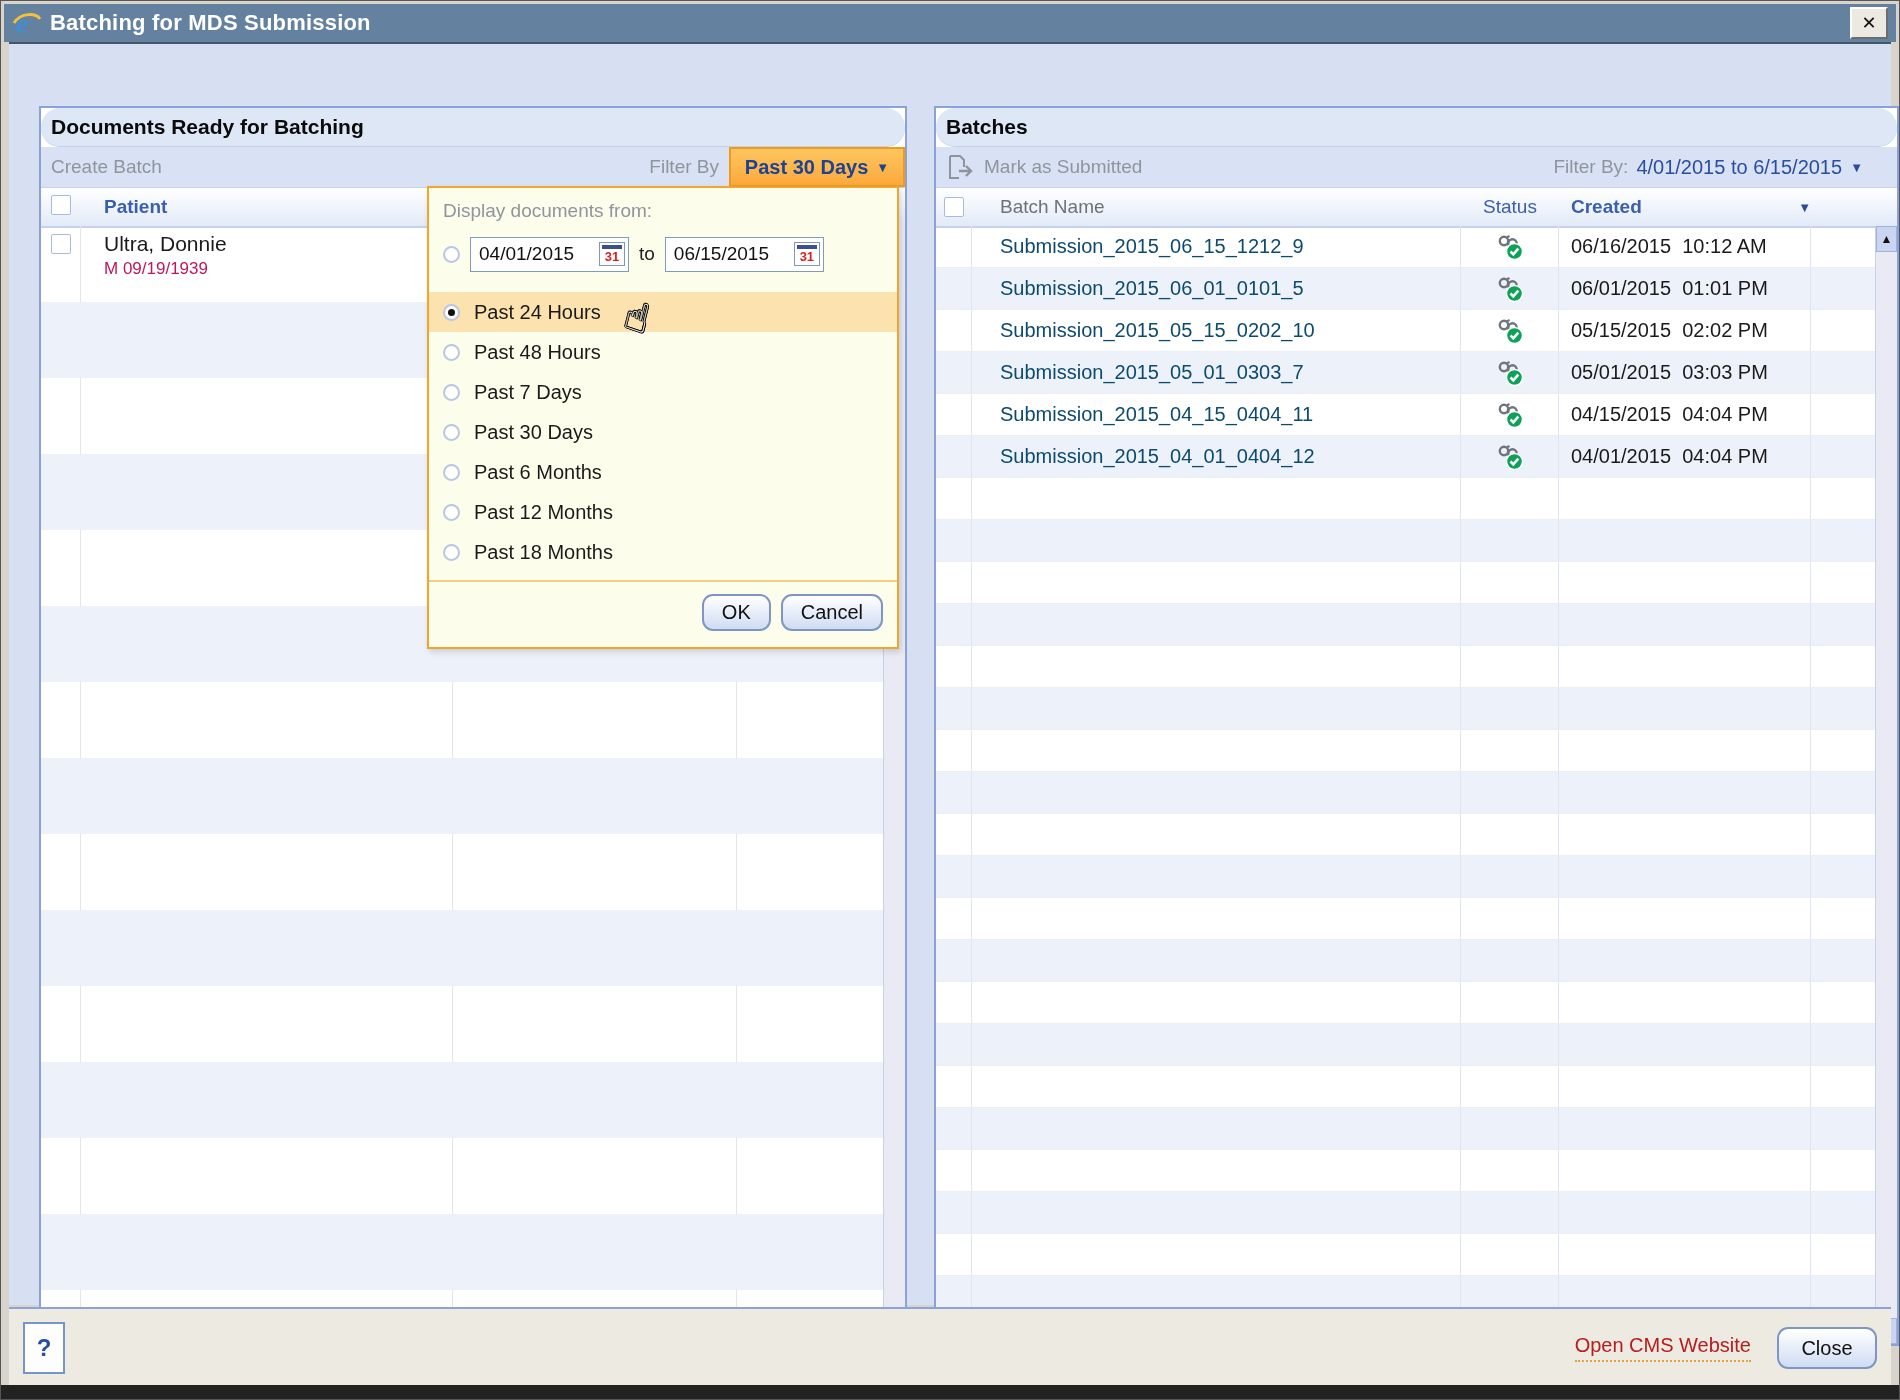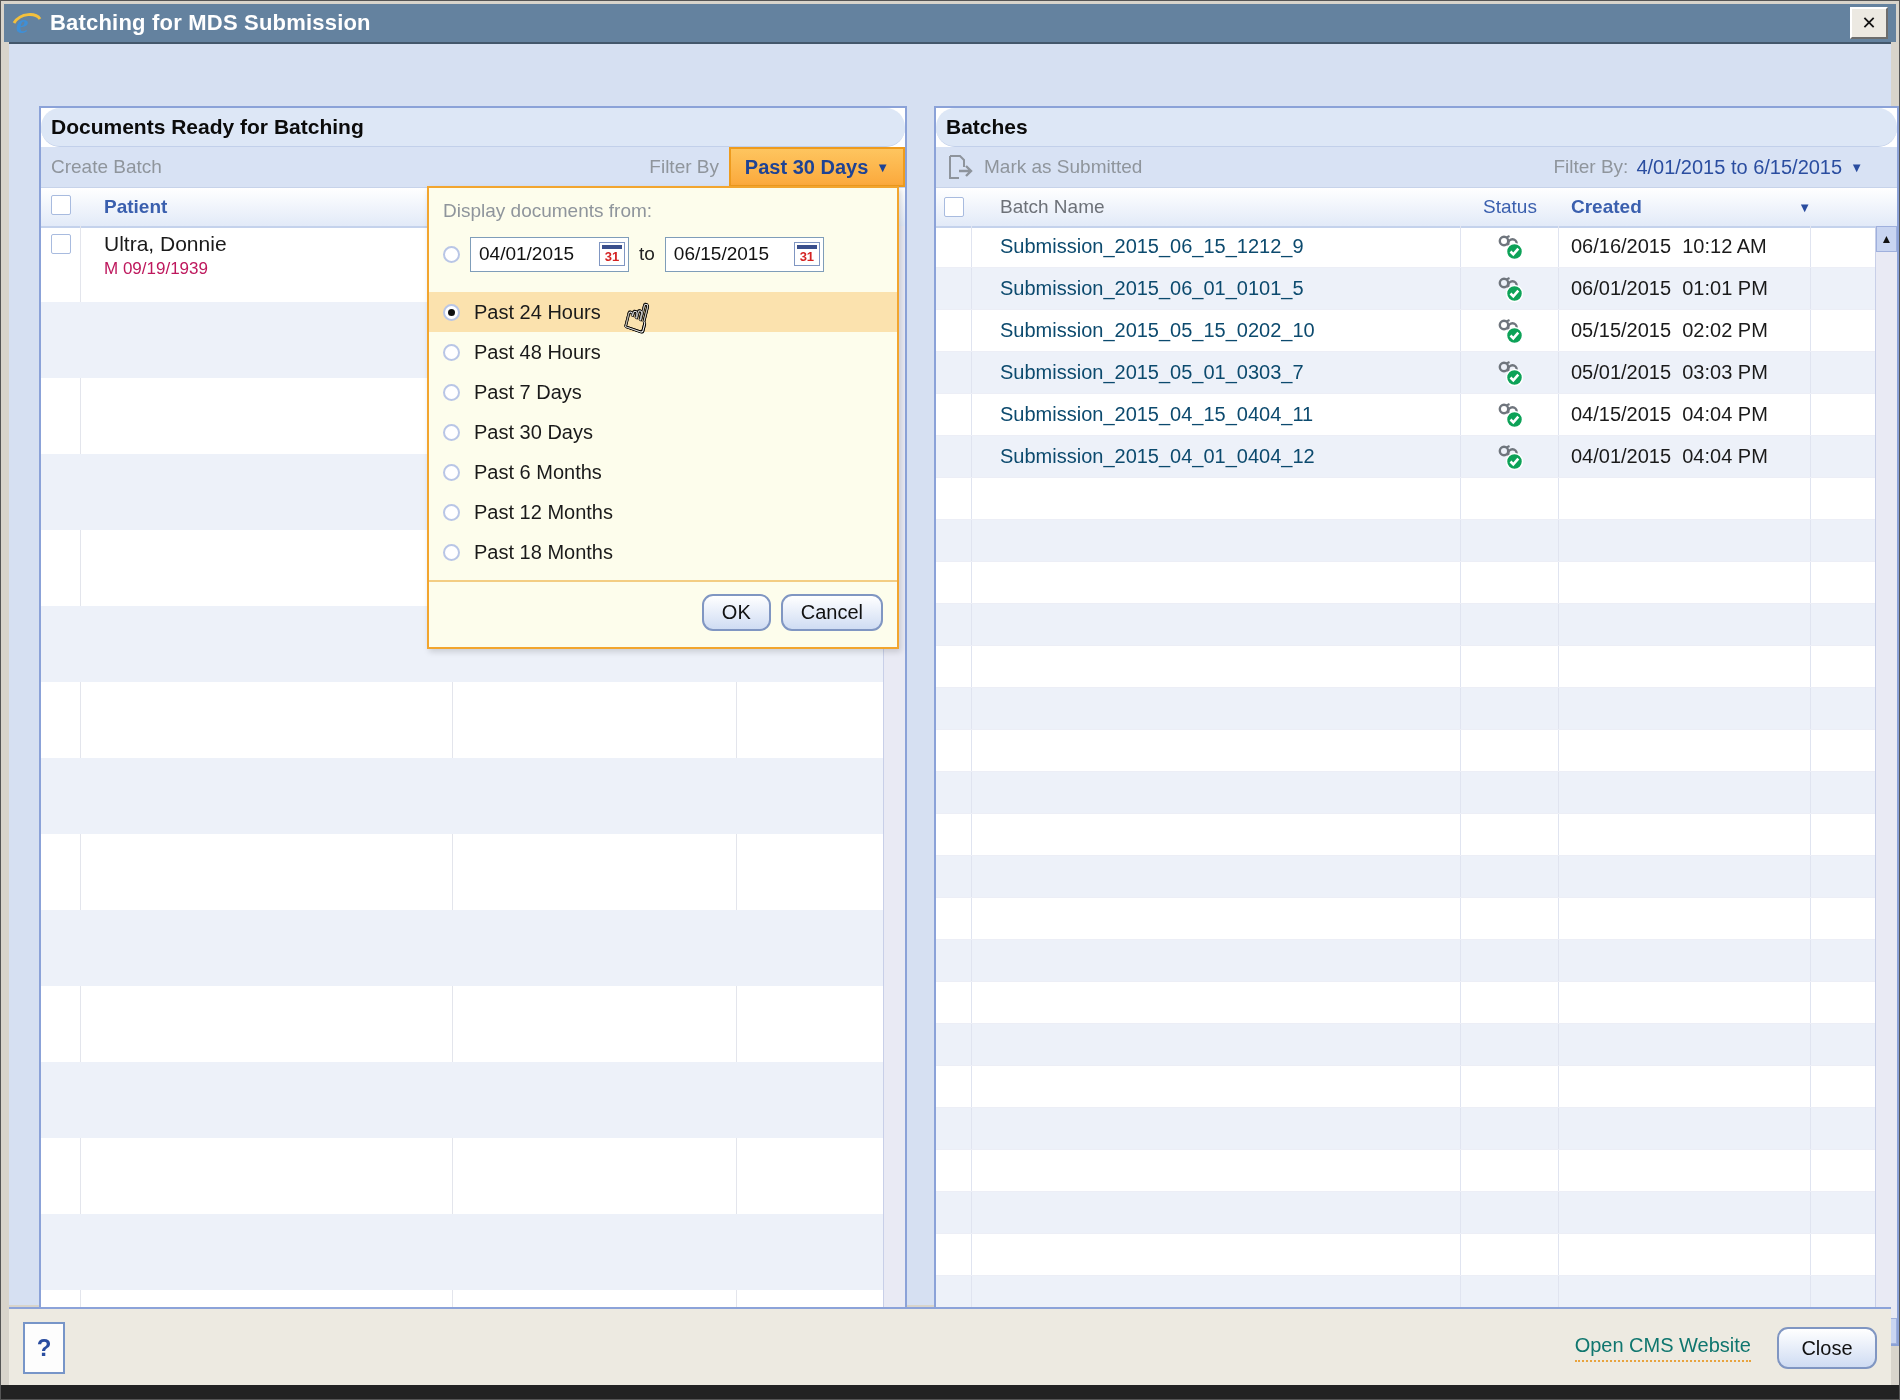--- a/index.html
+++ b/index.html
@@ -95,21 +95,21 @@
   .psep{border-top:2px solid #f3cd83;margin:8px -14px 0 -14px;}
   .pfoot{display:flex;justify-content:flex-end;gap:10px;padding:12px 0 6px 0;}
   .btn{height:37px;box-sizing:border-box;background:linear-gradient(#ffffff,#cfdcf3);border:2px solid #8096c2;
        border-radius:11px;font-size:20px;color:#111;display:flex;align-items:center;justify-content:center;
        font-family:"Liberation Sans",sans-serif;padding:0 18px;}
   
   .footer{position:absolute;left:8px;right:8px;top:1306px;height:80px;background:#edeae1;
           border-top:2px solid #8ca3d9;display:flex;align-items:center;padding:0 14px;box-sizing:border-box;}
   .helpbtn{width:38px;height:48px;background:#fdfdfd;border:2px solid #7795c8;display:flex;align-items:center;
            justify-content:center;font-size:24px;font-weight:bold;color:#2a4da0;}
-  .cms{margin-left:auto;font-size:20px;color:#0f766e;border-bottom:2px dotted #e8a33d;padding-bottom:3px;margin-right:26px;}
+  .cms{margin-left:auto;font-size:20px;color:#b91c1c;border-bottom:2px dotted #e8a33d;padding-bottom:3px;margin-right:26px;}
   .closebtn{width:100px;height:42px;}
   .sticon{display:inline-flex;}
 </style>
 </head>
 <body>
 
 <div class="frame">
 
   <div class="titlebar">
     <span style="display:inline-flex;">

